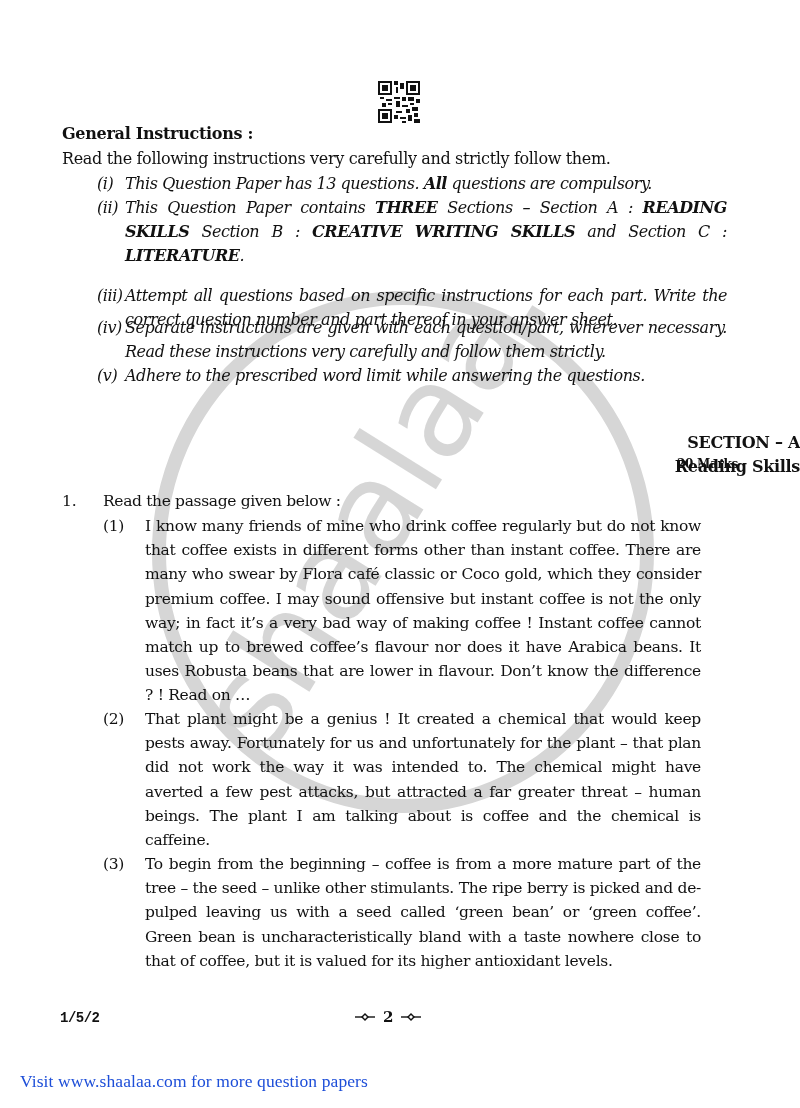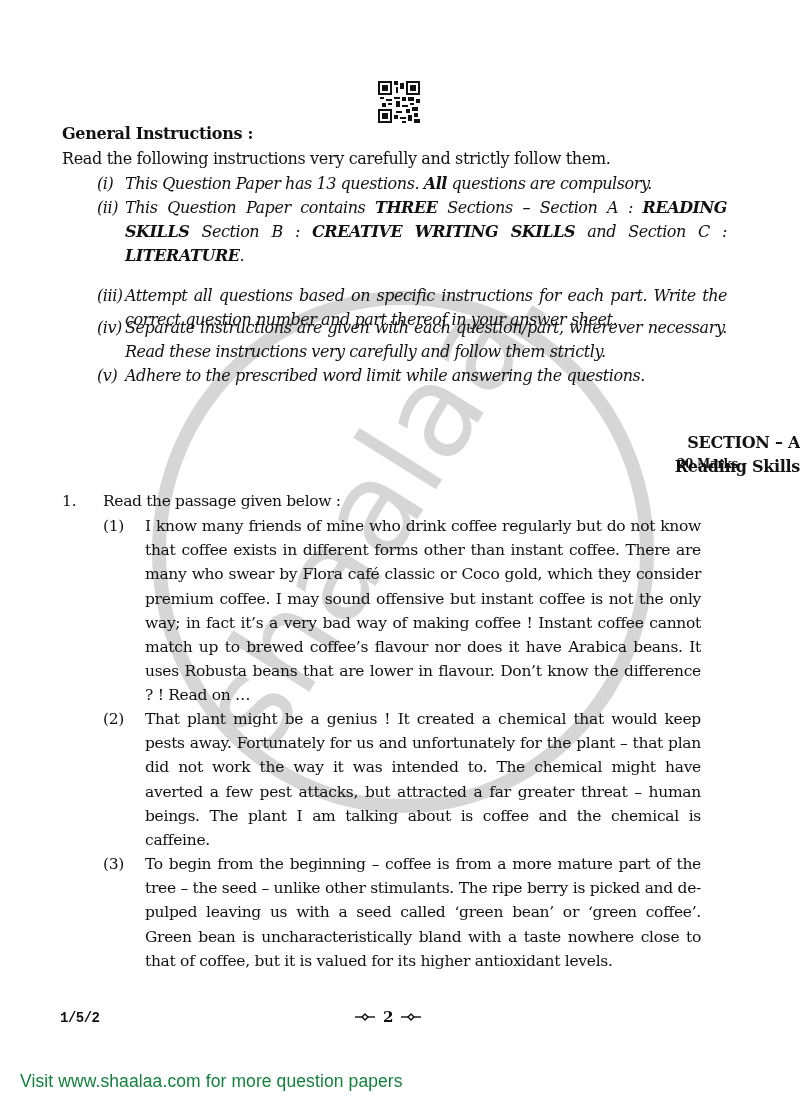--- a/index.html
+++ b/index.html
@@ -23,21 +23,21 @@
   .q1-text { position: absolute; left: 103px; top: 492px; font-family: "DejaVu Serif", serif; font-size: 15.5px; letter-spacing: -0.35px; }
 
   .para { position: absolute; left: 103px; width: 598px; font-family: "DejaVu Serif", serif; font-size: 15.5px; line-height: 24.2px; letter-spacing: -0.3px; }
   .para .pnum { position: absolute; left: 0; top: 0; }
   .para .ptext { margin-left: 42px; text-align: justify; text-align-last: left; }
 
   .footer-code { position: absolute; left: 60px; top: 1010px; font-family: Liberation Mono, monospace; font-weight: bold; font-size: 14px; letter-spacing: -0.5px; }
   .footer-page { position: absolute; left: 355px; top: 1008px; font-family: "DejaVu Serif", serif; font-weight: bold; font-size: 15px; display: flex; align-items: center; gap: 8px; }
   .orn { display: inline-block; width: 20px; height: 8px; position: relative; }
 
-  .visit { position: absolute; left: 20px; top: 1071px; font-family: Liberation Sans, sans-serif; font-size: 17.5px; color: #15803d; letter-spacing: 0.1px; }
+  .visit { position: absolute; left: 20px; top: 1071px; font-family: Liberation Serif, serif; font-size: 17.5px; color: #1d4ed8; letter-spacing: 0.1px; }
 
   .watermark { position: absolute; left: 148px; top: 288px; width: 510px; height: 528px; pointer-events: none; }
 </style>
 </head>
 <body>
 
 <div class="page">
 
   <svg class="watermark" viewBox="0 0 510 528">
     <ellipse cx="255" cy="264" rx="244" ry="254" fill="none" stroke="#d6d6d6" stroke-width="14"></ellipse>

